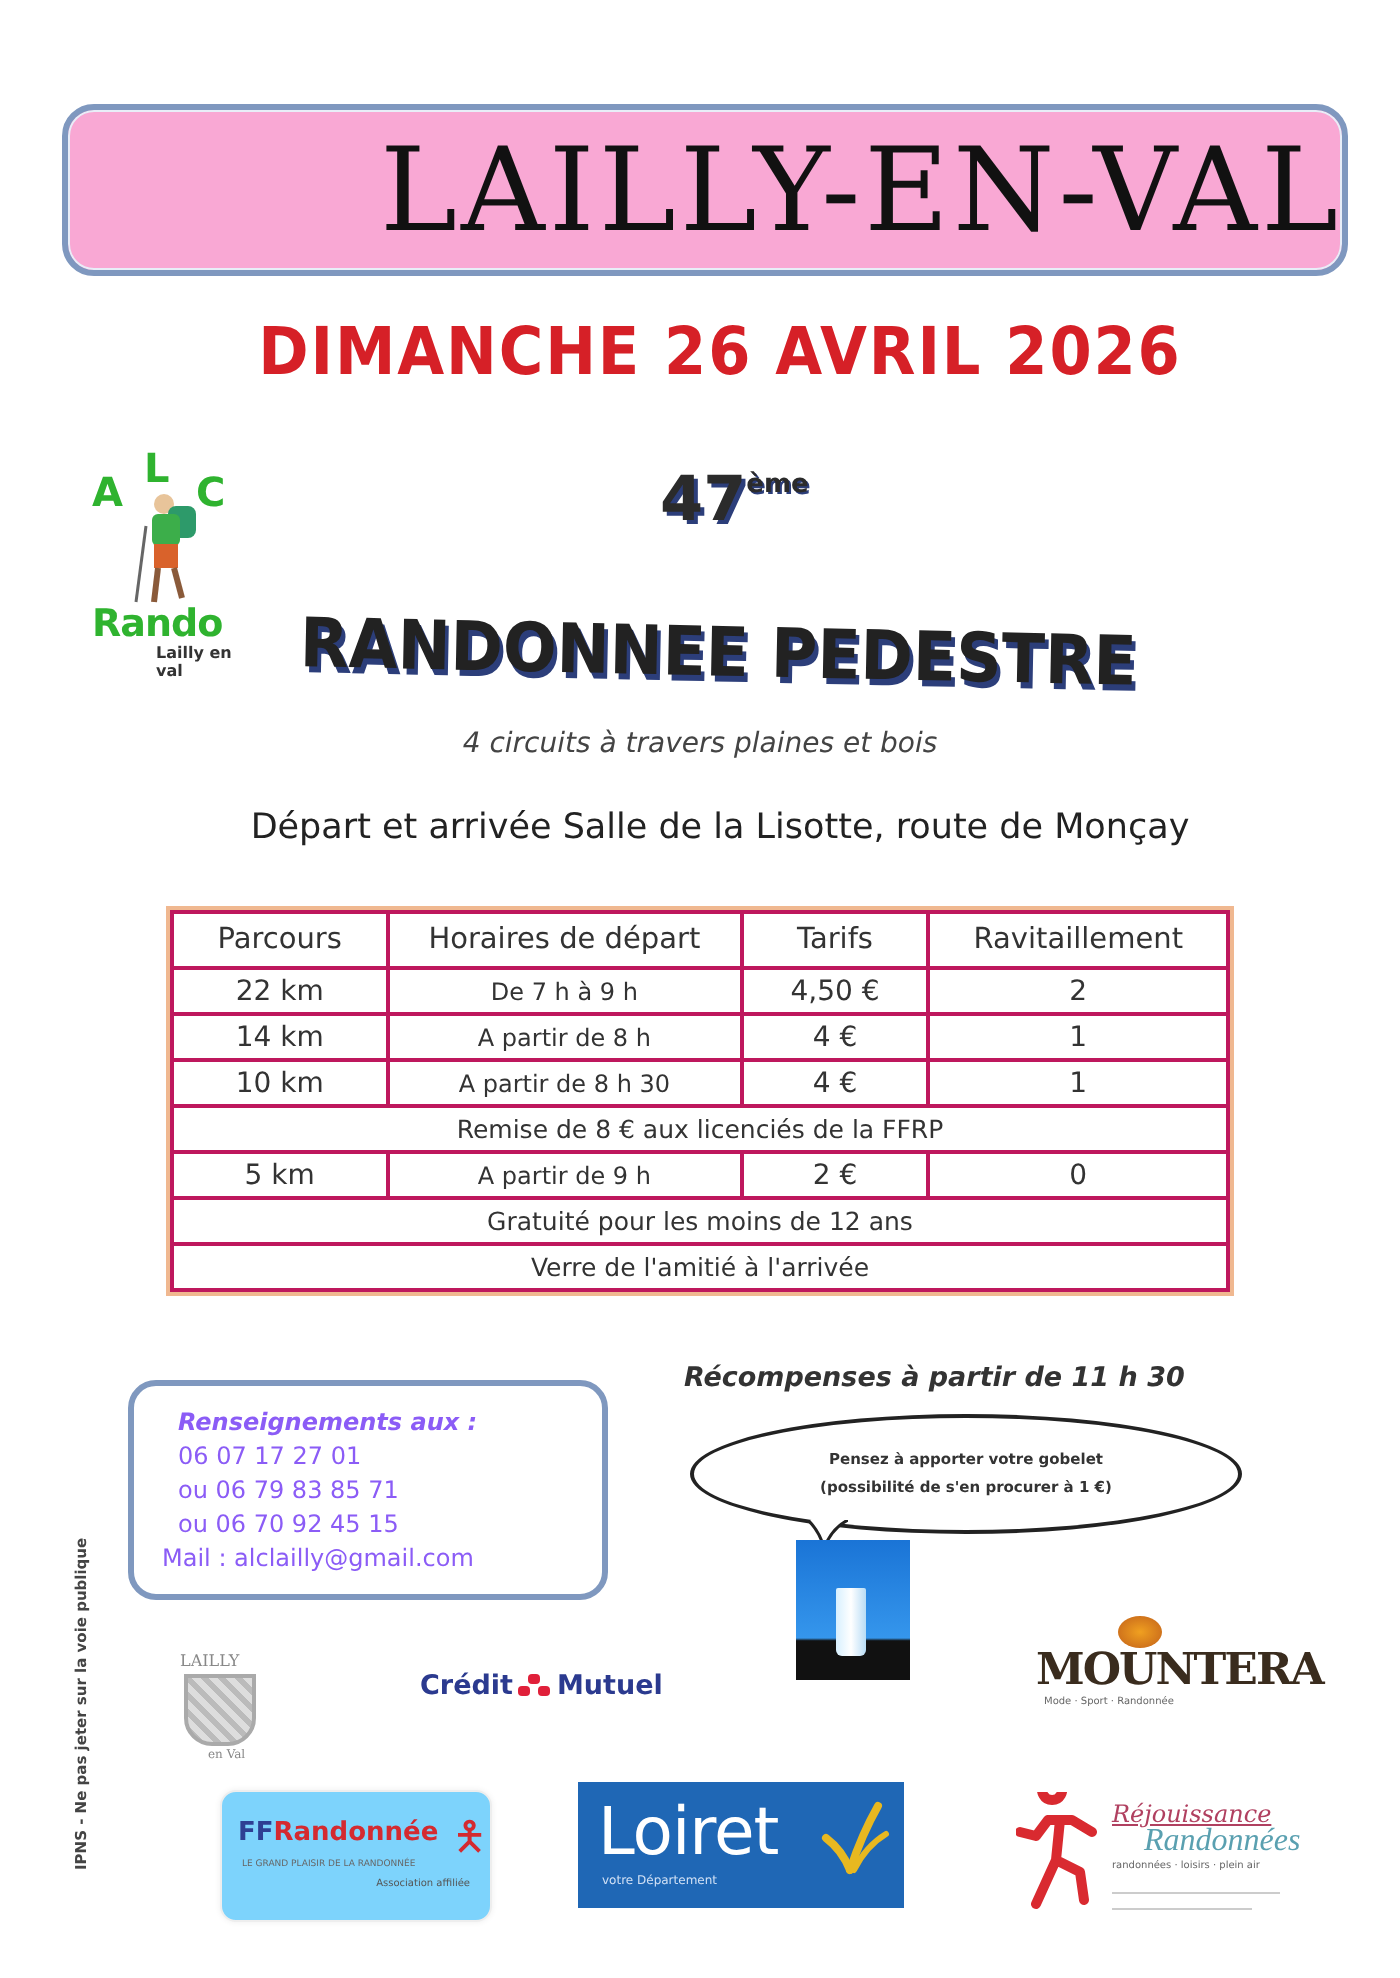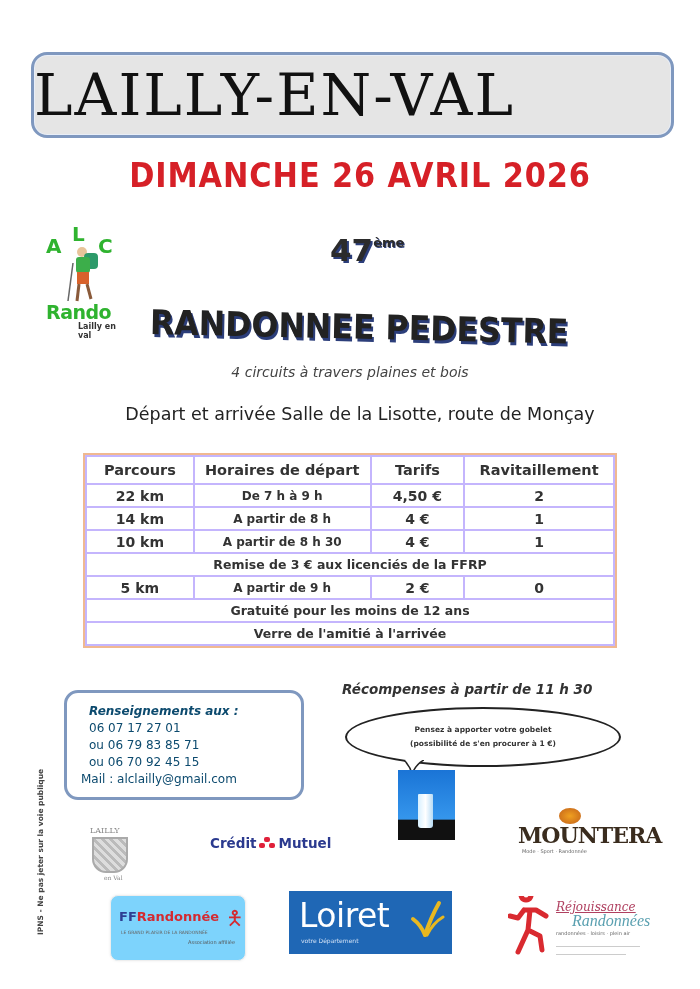--- a/index.html
+++ b/index.html
@@ -1,22 +1,22 @@
 <!DOCTYPE html>
 <html><head>
 <meta charset="utf-8">
 <style>
   * { box-sizing: border-box; margin: 0; padding: 0; }
   html, body { width: 700px; height: 989px; background: #ffffff; overflow: hidden; }
   body { position: relative; font-family: "DejaVu Sans", sans-serif; color: #222; }
 
   .title-box {
     position: absolute; left: 31px; top: 52px; width: 643px; height: 86px;
-    border: 3px solid #7f98bf; border-radius: 16px; background: #e5e5e5;
-    display: flex; align-items: center; justify-content: flex-start;
+    border: 3px solid #7f98bf; border-radius: 16px; background: #f9a8d4;
+    display: flex; align-items: center; justify-content: flex-end;
     box-shadow: inset 0 0 0 1px #e8eef8;
   }
   .title-box span {
     font-family: "DejaVu Serif", serif; font-size: 58px; letter-spacing: 2px; color: #111; line-height: 1;
   }
   .date {
     position: absolute; left: 0; top: 156px; width: 720px; text-align: center;
     font-family: "DejaVu Sans", sans-serif; font-weight: bold; font-size: 33px; color: #d62027;
     letter-spacing: 1px; transform: scaleX(0.92); transform-origin: center;
   }
@@ -44,35 +44,35 @@
   .depart {
     position: absolute; left: 0; width: 700px; top: 404px; text-align: center;
     font-size: 17.5px; color: #222; padding-left: 20px;
   }
 
   table.tarifs {
     position: absolute; left: 85px; top: 455px; width: 530px; border-collapse: collapse;
     font-size: 14px; color: #333;
   }
   table.tarifs td, table.tarifs th {
-    border: 2px solid #c4b5fd; text-align: center; height: 23px; font-weight: bold; padding: 0 4px;
+    border: 2px solid #be185d; text-align: center; height: 23px; font-weight: normal; padding: 0 4px;
   }
   table.tarifs th { font-size: 14.5px; height: 28px; }
   table.tarifs td.small { font-size: 12px; }
   table.tarifs td.note { font-size: 12.5px; }
   table.tarifs { outline: 2px solid #f0b890; }
 
   .recompenses {
     position: absolute; left: 342px; top: 681px; font-style: italic; font-weight: bold; font-size: 13.5px; color: #333;
   }
 
   .contact-box {
     position: absolute; left: 64px; top: 690px; width: 240px; height: 110px;
     border: 3px solid #7f98bf; border-radius: 14px; background: #fff; padding: 10px 0 0 22px;
-    font-size: 12px; color: #0c4a6e; line-height: 17px;
+    font-size: 12px; color: #8b5cf6; line-height: 17px;
   }
   .contact-box .hd { font-weight: bold; font-style: italic; }
   .contact-box .mail { margin-left: -8px; }
 
   .bubble {
     position: absolute; left: 345px; top: 707px; width: 276px; height: 60px;
     border: 2px solid #222; border-radius: 50%; background: #fff;
     display: flex; flex-direction: column; align-items: center; justify-content: center;
     font-size: 7.5px; font-weight: bold; color: #333; line-height: 14px;
   }
@@ -179,21 +179,21 @@
     <td>4 €</td>
     <td>1</td>
   </tr>
   <tr>
     <td>10 km</td>
     <td class="small">A partir de 8 h 30</td>
     <td>4 €</td>
     <td>1</td>
   </tr>
   <tr>
-    <td colspan="4" class="note">Remise de 3 € aux licenciés de la FFRP</td>
+    <td colspan="4" class="note">Remise de 8 € aux licenciés de la FFRP</td>
   </tr>
   <tr>
     <td>5 km</td>
     <td class="small">A partir de 9 h</td>
     <td>2 €</td>
     <td>0</td>
   </tr>
   <tr>
     <td colspan="4" class="note">Gratuité pour les moins de 12 ans</td>
   </tr>

